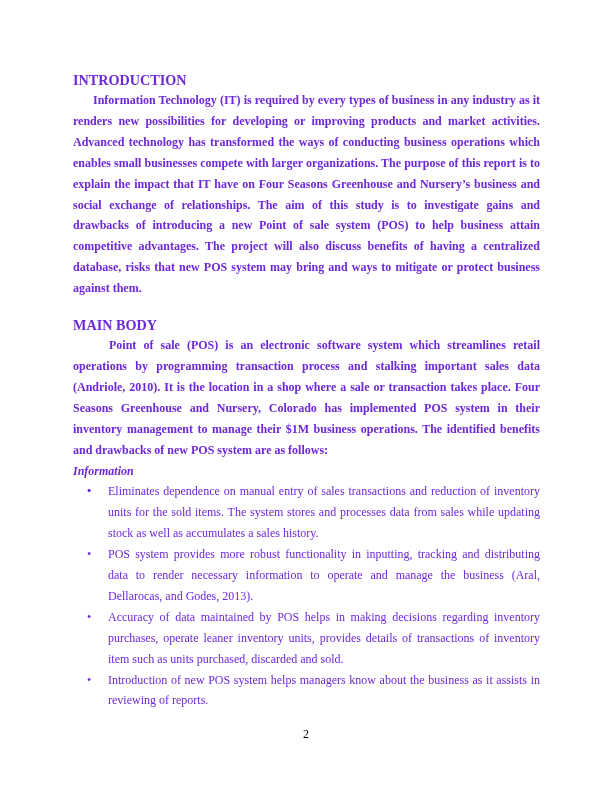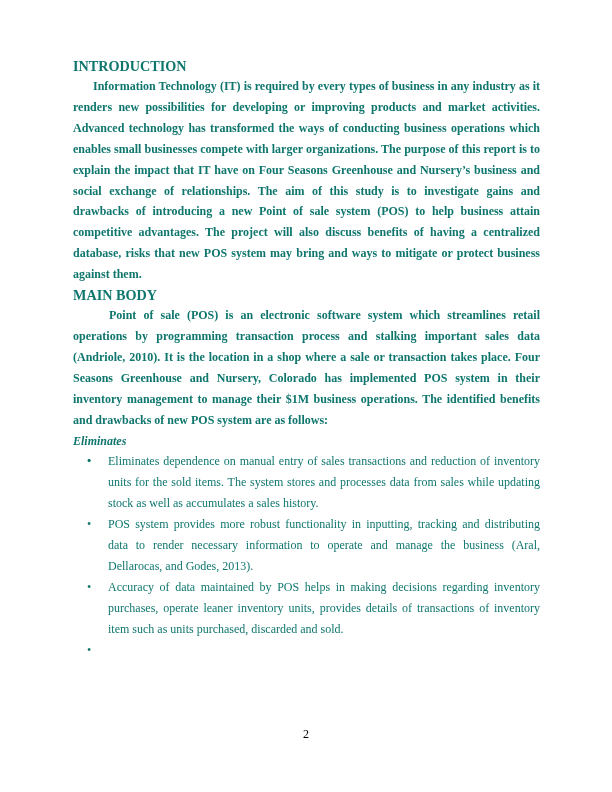--- a/index.html
+++ b/index.html
@@ -1,51 +1,51 @@
 <!DOCTYPE html>
 <html><head>
 <meta charset="utf-8">
 <style>
   html, body { margin: 0; padding: 0; background: #ffffff; }
   body { width: 612px; height: 792px; position: relative; overflow: hidden; }
   .page {
-    position: absolute; left: 73px; top: 56px; width: 467px;
-    font-family: "Liberation Serif", serif; color: #0f766e; font-size: 12px; line-height: 20.9px;
+    position: absolute; left: 73px; top: 70px; width: 467px;
+    font-family: "Liberation Serif", serif; color: #6d28d9; font-size: 12px; line-height: 20.9px;
   }
   h1 {
     font-family: "Liberation Serif", serif; font-size: 14.2px; font-weight: bold;
     margin: 0; line-height: 20px;
   }
   .p { text-align: justify; margin: 0; font-weight: bold; }
   .indent1 { text-indent: 20px; }
   .indent2 { text-indent: 36px; }
   .sub { text-decoration: underline; margin: 0; }
-  .h-main { margin-top: 0px; }
+  .h-main { margin-top: 16px; }
   .adv { font-weight: bold; font-style: italic; margin: 0; }
   ul { list-style: none; margin: 0; padding: 0; }
   li { position: relative; padding-left: 35px; text-align: justify; margin-bottom: 0; }
   li .bullet { position: absolute; left: 14px; top: 0; }
   .pagenum {
     position: absolute; top: 727px; left: 0; width: 612px; text-align: center;
     font-family: "Liberation Serif", serif; font-size: 12px;
   }
 </style>
 </head>
 <body>
 
 <div class="page">
   <h1>INTRODUCTION</h1>
   <p class="p indent1">Information Technology (IT) is required by every types of business in any industry as it renders new possibilities for developing or improving products and market activities. Advanced technology has transformed the ways of conducting business operations which enables small businesses compete with larger organizations. The purpose of this report is to explain the impact that IT have on Four Seasons Greenhouse and Nursery’s business and social exchange of relationships. The aim of this study is to investigate gains and drawbacks of introducing a new Point of sale system (POS) to help business attain competitive advantages. The project will also discuss benefits of having a centralized database, risks that new POS system may bring and ways to mitigate or protect business against them.</p>
 
   <h1 class="h-main">MAIN BODY</h1>
   <p class="p indent2">Point of sale (POS) is an electronic software system which streamlines retail operations by programming transaction process and stalking important sales data (Andriole, 2010). It is the location in a shop where a sale or transaction takes place. Four Seasons Greenhouse and Nursery, Colorado has implemented POS system in their inventory management to manage their $1M business operations. The identified benefits and drawbacks of new POS system are as follows:</p>
-  <p class="adv">Eliminates</p>
+  <p class="adv">Information</p>
 
   <ul>
     <li><span class="bullet">•</span></li>
     <li><span class="bullet">•</span><span>Eliminates dependence on manual entry of sales transactions and reduction of inventory units for the sold items. The system stores and processes data from sales while updating stock as well as accumulates a sales history.</span></li>
     <li><span class="bullet">•</span><span>POS system provides more robust functionality in inputting, tracking and distributing data to render necessary information to operate and manage the business (Aral, Dellarocas, and Godes, 2013).</span></li>
     <li><span class="bullet">•</span><span>Accuracy of data maintained by POS helps in making decisions regarding inventory purchases, operate leaner inventory units, provides details of transactions of inventory item such as units purchased, discarded and sold.</span></li>
-    <li><span class="bullet">•</span></li>
+    <li><span class="bullet">•</span><span>Introduction of new POS system helps managers know about the business as it assists in reviewing of reports.</span></li>
   </ul>
 </div>
 
 <div class="pagenum">2</div>
 
 </body></html>

